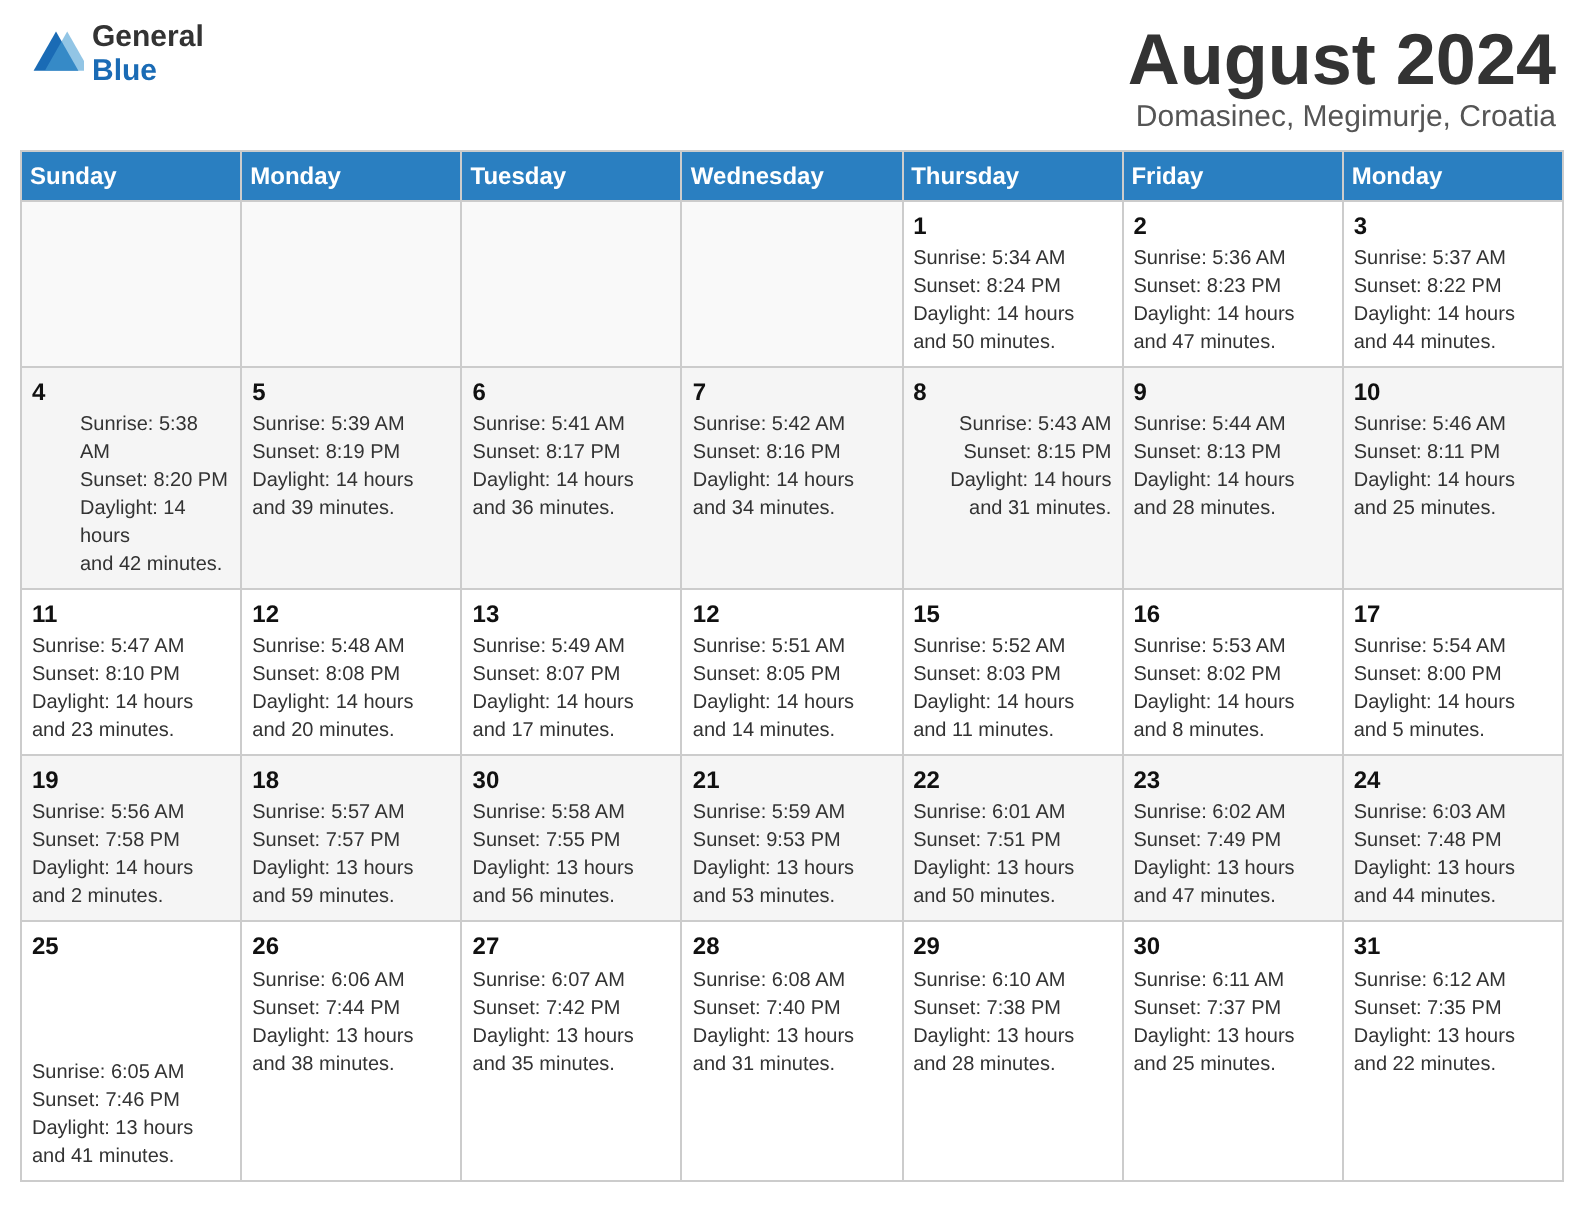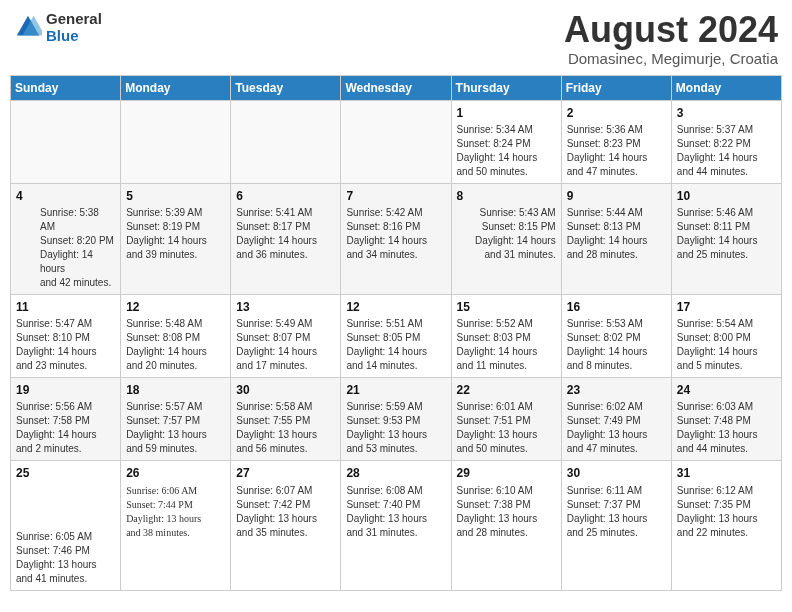--- a/index.html
+++ b/index.html
@@ -309,21 +309,21 @@
       <tr>
         <td>
           <div class="day-num">25</div>
           <div class="day-info" style="white-space: pre-line; margin-top: 48px;">Sunrise: 6:05 AM
 Sunset: 7:46 PM
 Daylight: 13 hours
 and 41 minutes.</div>
         </td>
         <td>
           <div class="day-num">26</div>
-          <div class="day-info" style="white-space: pre-line; font-family: Liberation Serif, serif;">Sunrise: 6:06 AM
+          <div class="day-info" style="white-space: pre-line;">Sunrise: 6:06 AM
 Sunset: 7:44 PM
 Daylight: 13 hours
 and 38 minutes.</div>
         </td>
         <td>
           <div class="day-num">27</div>
           <div class="day-info" style="white-space: pre-line;">Sunrise: 6:07 AM
 Sunset: 7:42 PM
 Daylight: 13 hours
 and 35 minutes.</div>

